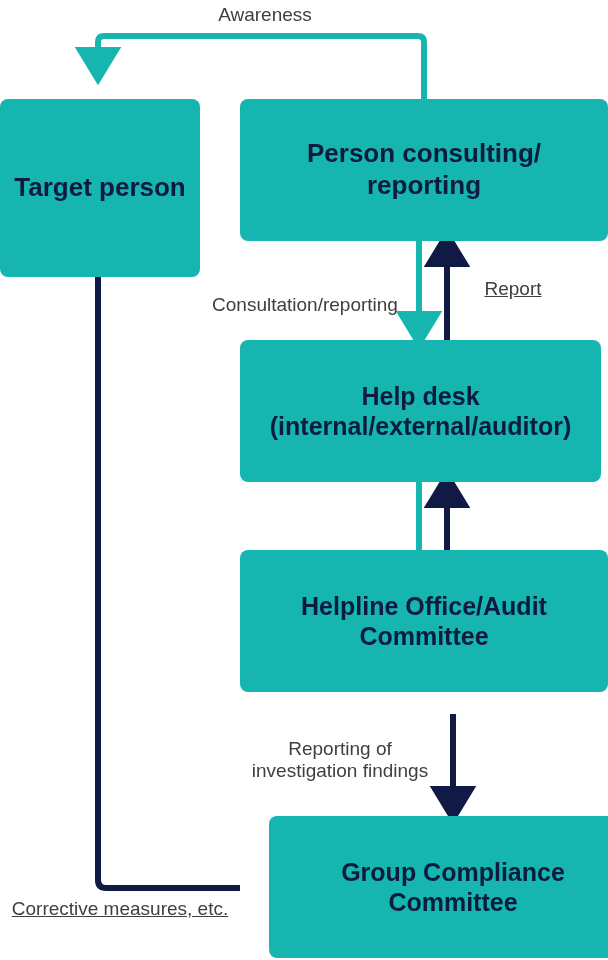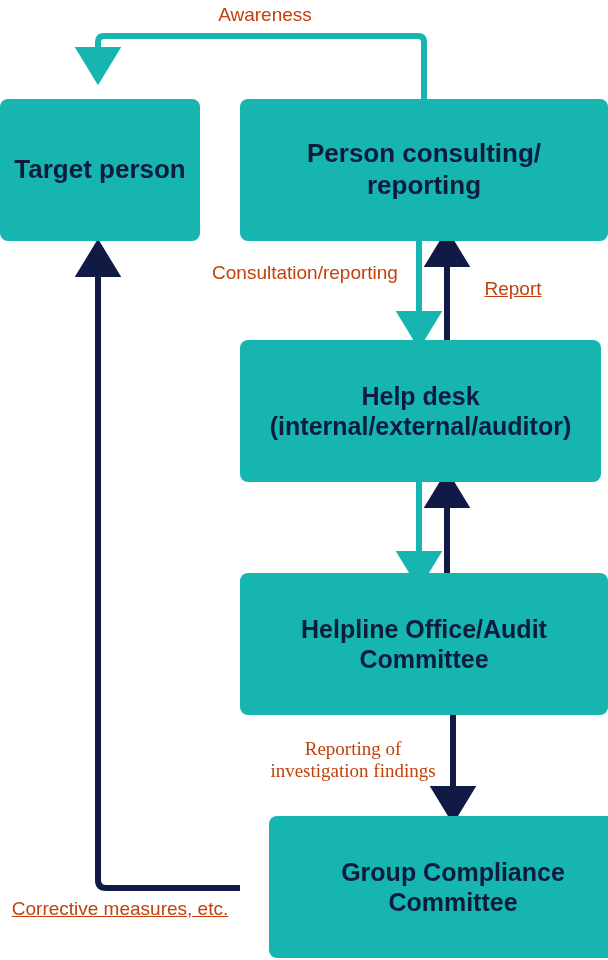--- a/index.html
+++ b/index.html
@@ -30,21 +30,21 @@
     line-height: 1.22;
     box-sizing: border-box;
     padding: 4px 8px;
   }
   .box-label {
     display: block;
     white-space: pre-line;
   }
   .edge-label {
     position: absolute;
-    color: #c2410c;
+    color: #404040;
     font-size: 19px;
     line-height: 1.18;
     white-space: pre-line;
     text-align: center;
   }
   svg.arrows {
     position: absolute;
     left: 0;
     top: 0;
     width: 608px;
@@ -89,48 +89,48 @@
 
     <g>
       <path d="M453,714 L453,805" fill="none" stroke="#101a45" stroke-width="6" marker-end="url(#navy-arrow)"></path>
     </g>
 
     <g>
       <path d="M240,888 L106,888 Q98,888 98,880 L98,258" fill="none" stroke="#101a45" stroke-width="6" marker-end="url(#navy-arrow)"></path>
     </g>
   </svg>
 
-  <div class="box" style="left:0px; top:99px; width:200px; height:142px; font-size:26px;justify-content:center;">
+  <div class="box" style="left:0px; top:99px; width:200px; height:178px; font-size:26px;justify-content:center;">
     <span class="box-label">Target person</span>
   </div>
 
   <div class="box" style="left:240px; top:99px; width:368px; height:142px; font-size:26px;">
     <span class="box-label">Person consulting/
 reporting</span>
   </div>
 
   <div class="box" style="left:240px; top:340px; width:361px; height:142px; font-size:25px;">
     <span class="box-label">Help desk
 (internal/external/auditor)</span>
   </div>
 
-  <div class="box" style="left:240px; top:573px; width:368px; height:142px; font-size:25px;">
+  <div class="box" style="left:240px; top:550px; width:368px; height:142px; font-size:25px;">
     <span class="box-label">Helpline Office/Audit
 Committee</span>
   </div>
 
   <div class="box" style="left:240px; top:816px; width:368px; height:142px; font-size:25px;margin-left:29px;">
     <span class="box-label">Group Compliance
 Committee</span>
   </div>
 
   <div class="edge-label" style="left:205px; top:4px; width:120px;">Awareness</div>
 
-  <div class="edge-label" style="left:196px; top:262px; width:218px;">Consultation/reporting</div>
+  <div class="edge-label" style="left:196px; top:294px; width:218px;">Consultation/reporting</div>
 
   <div class="edge-label" style="left:468px; top:278px; width:90px;text-decoration:underline;">Report</div>
 
-  <div class="edge-label" style="left:253px; top:738px; width:200px;font-family:Liberation Serif, serif;">Reporting of
+  <div class="edge-label" style="left:240px; top:738px; width:200px;">Reporting of
 investigation findings</div>
 
   <div class="edge-label" style="left:2px; top:898px; width:236px;text-decoration:underline;">Corrective measures, etc.</div>
 
 </div>
 
 </body></html>

